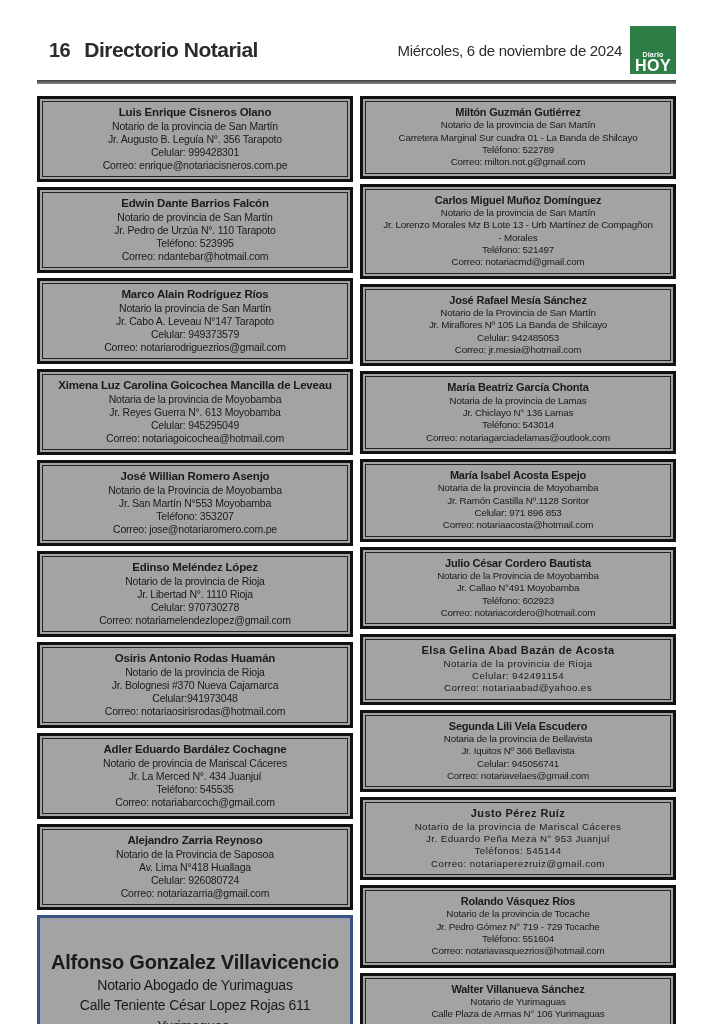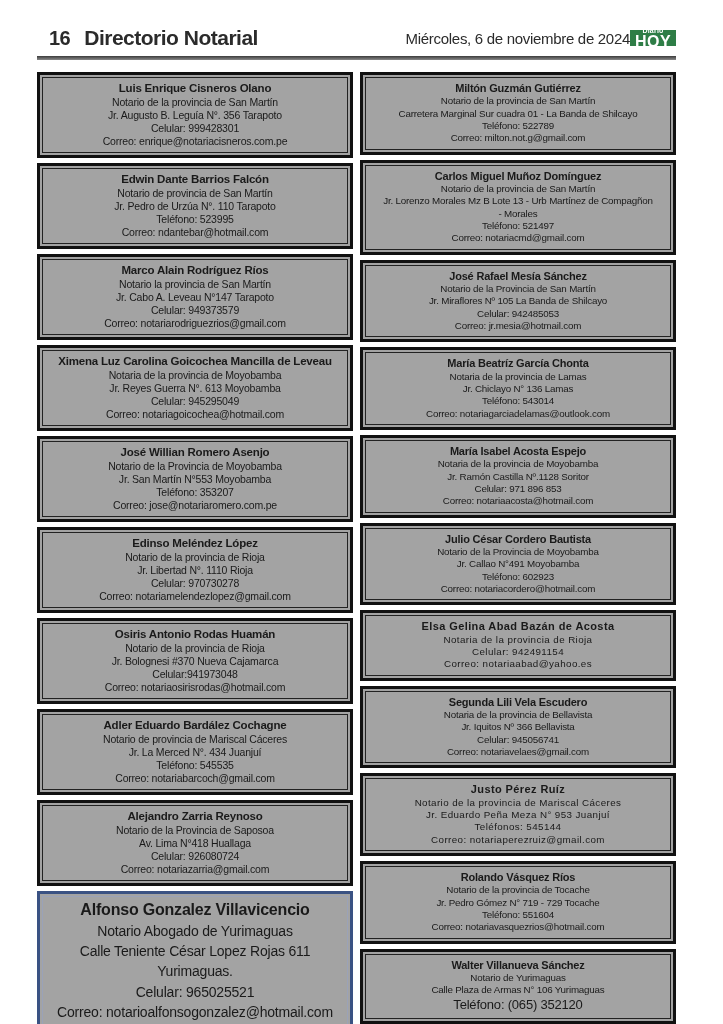--- a/index.html
+++ b/index.html
@@ -17,25 +17,25 @@
   
   .header{
     display:flex;
     align-items:center;
     justify-content:space-between;
     padding:0 0 6px 0;
   }
   .header-left{display:flex;align-items:flex-end;gap:14px;padding-left:12px;}
   .page-number{font-size:20px;font-weight:bold;color:#2b2b2b;letter-spacing:-0.5px;}
   .page-title{font-size:21px;font-weight:bold;color:#2b2b2b;letter-spacing:-0.5px;}
-  .header-right{display:flex;align-items:center;}
+  .header-right{display:flex;align-items:center;gap:8px;}
   .date{font-size:15px;color:#2b2b2b;letter-spacing:-0.3px;}
   .logo{
-    width:46px;height:16px;
-    display:flex;flex-direction:column;align-items:center;justify-content:center;
+    width:46px;height:48px;
+    display:flex;flex-direction:column;align-items:center;justify-content:flex-end;
     color:#fff;line-height:1;
   }
   .logo-top{font-size:7px;font-weight:bold;letter-spacing:0.2px;}
   .logo-main{font-size:16px;font-weight:bold;letter-spacing:0.5px;}
   .header-rule{
     height:4px;
     background:linear-gradient(#3c3c3c,#8a8a8a);
     margin-bottom:12px;
   }
   
@@ -53,21 +53,21 @@
     padding:3px 5px 4px 5px;
     text-align:center;
   }
   .notary-name{font-weight:bold;font-size:11.5px;line-height:1.3;letter-spacing:-0.2px;}
   .notary-line{font-size:10.5px;line-height:1.24;letter-spacing:-0.2px;}
   .col-right .notary-name{font-size:11px;}
   .col-right .notary-line{font-size:9.8px;line-height:1.26;}
   
   .notary-box.variant-blue{border-color:#3a5283;}
   .notary-box.variant-blue .box-inner{border-color:#9aa2b8;}
-  .notary-box.variant-blue .notary-name{font-size:16px;}
+  .notary-box.variant-blue .notary-name{font-size:20px;margin-top:25px;}
   .notary-box.variant-blue .notary-line{font-size:14px;line-height:1.45;}
   
   .notary-box.variant-alt .notary-name,
   .notary-box.variant-alt .notary-line{letter-spacing:0.4px;}
   
   .notary-line.line-emphasis{font-size:13px;line-height:1.3;}
 </style>
 </head>
 <body>
 

